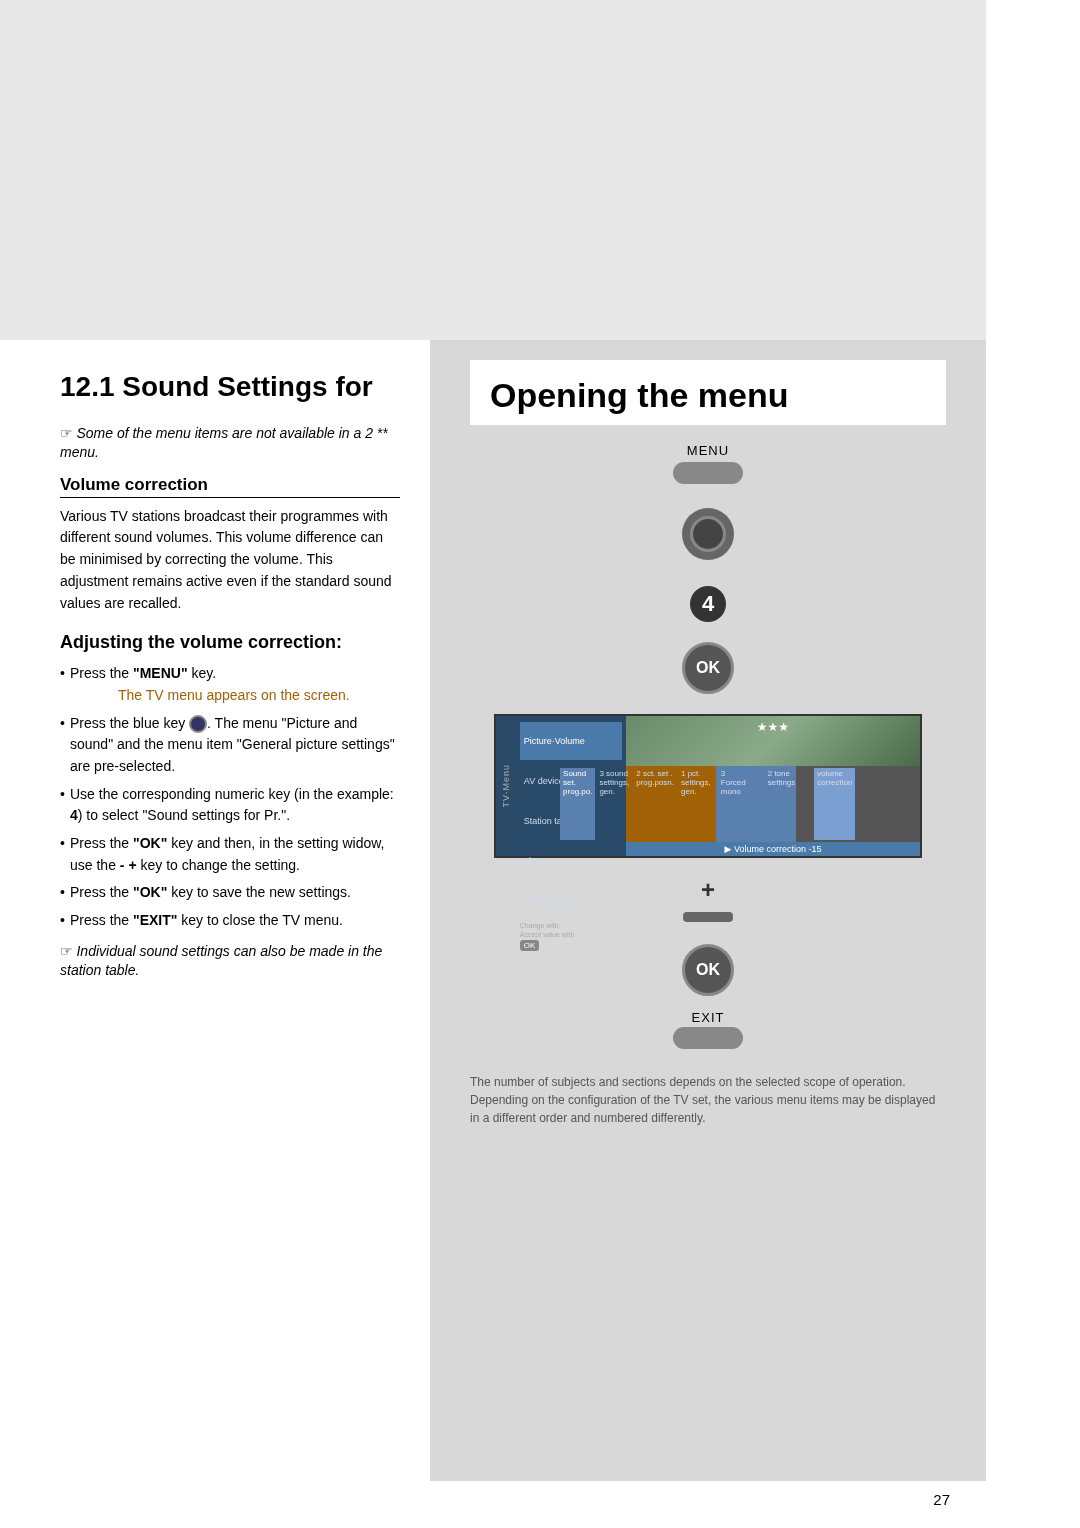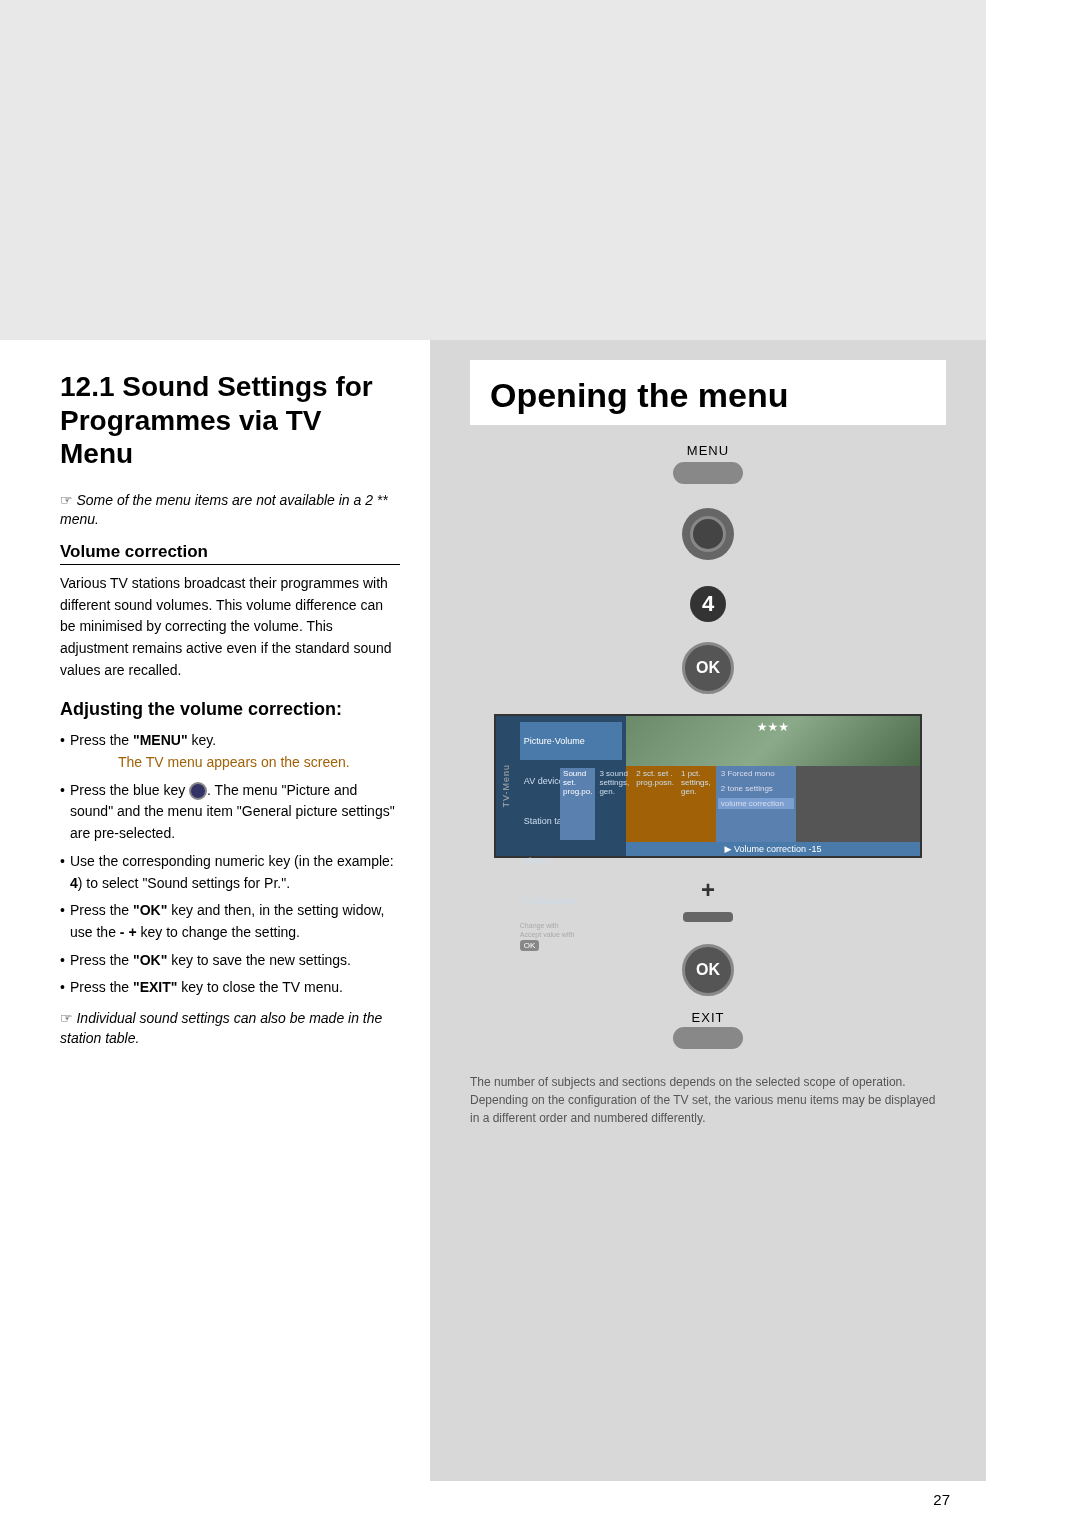--- a/index.html
+++ b/index.html
@@ -305,23 +305,23 @@
 
     .tv-submenu1-item.active {
       background: #5a80b0;
       color: #fff;
     }
 
     .tv-submenu2 {
       width: 80px;
       background: #5a80b0;
       display: flex;
-      flex-direction: column;
+      flex-direction: row;
       padding: 2px;
-      gap: 4px;
+      gap: 16px;
     }
 
     .tv-submenu2-item {
       font-size: 8px;
       color: #dde;
       padding: 1px 3px;
     }
 
     .tv-submenu2-item.active {
       background: #7a9fd0;
@@ -410,21 +410,20 @@
 
   <div class="top-grey"></div>
 
   <div class="main-content">
 
     <div class="left-col">
 
       <div class="section-title">
         <span>12.1</span>
         <span>Sound Settings for</span><br>
-        <span>Programmes via TV Menu</span>
       </div>
 
       <p class="note-text">Some of the menu items are not available in a 2 ** menu.</p>
 
       <div class="sub-heading">Volume correction</div>
       <p class="body-text">Various TV stations broadcast their programmes with different sound volumes. This volume difference can be minimised by correcting the volume. This adjustment remains active even if the standard sound values are recalled.</p>
 
       <div class="adj-heading">Adjusting the volume correction:</div>
 
       <ul class="bullet-list">

